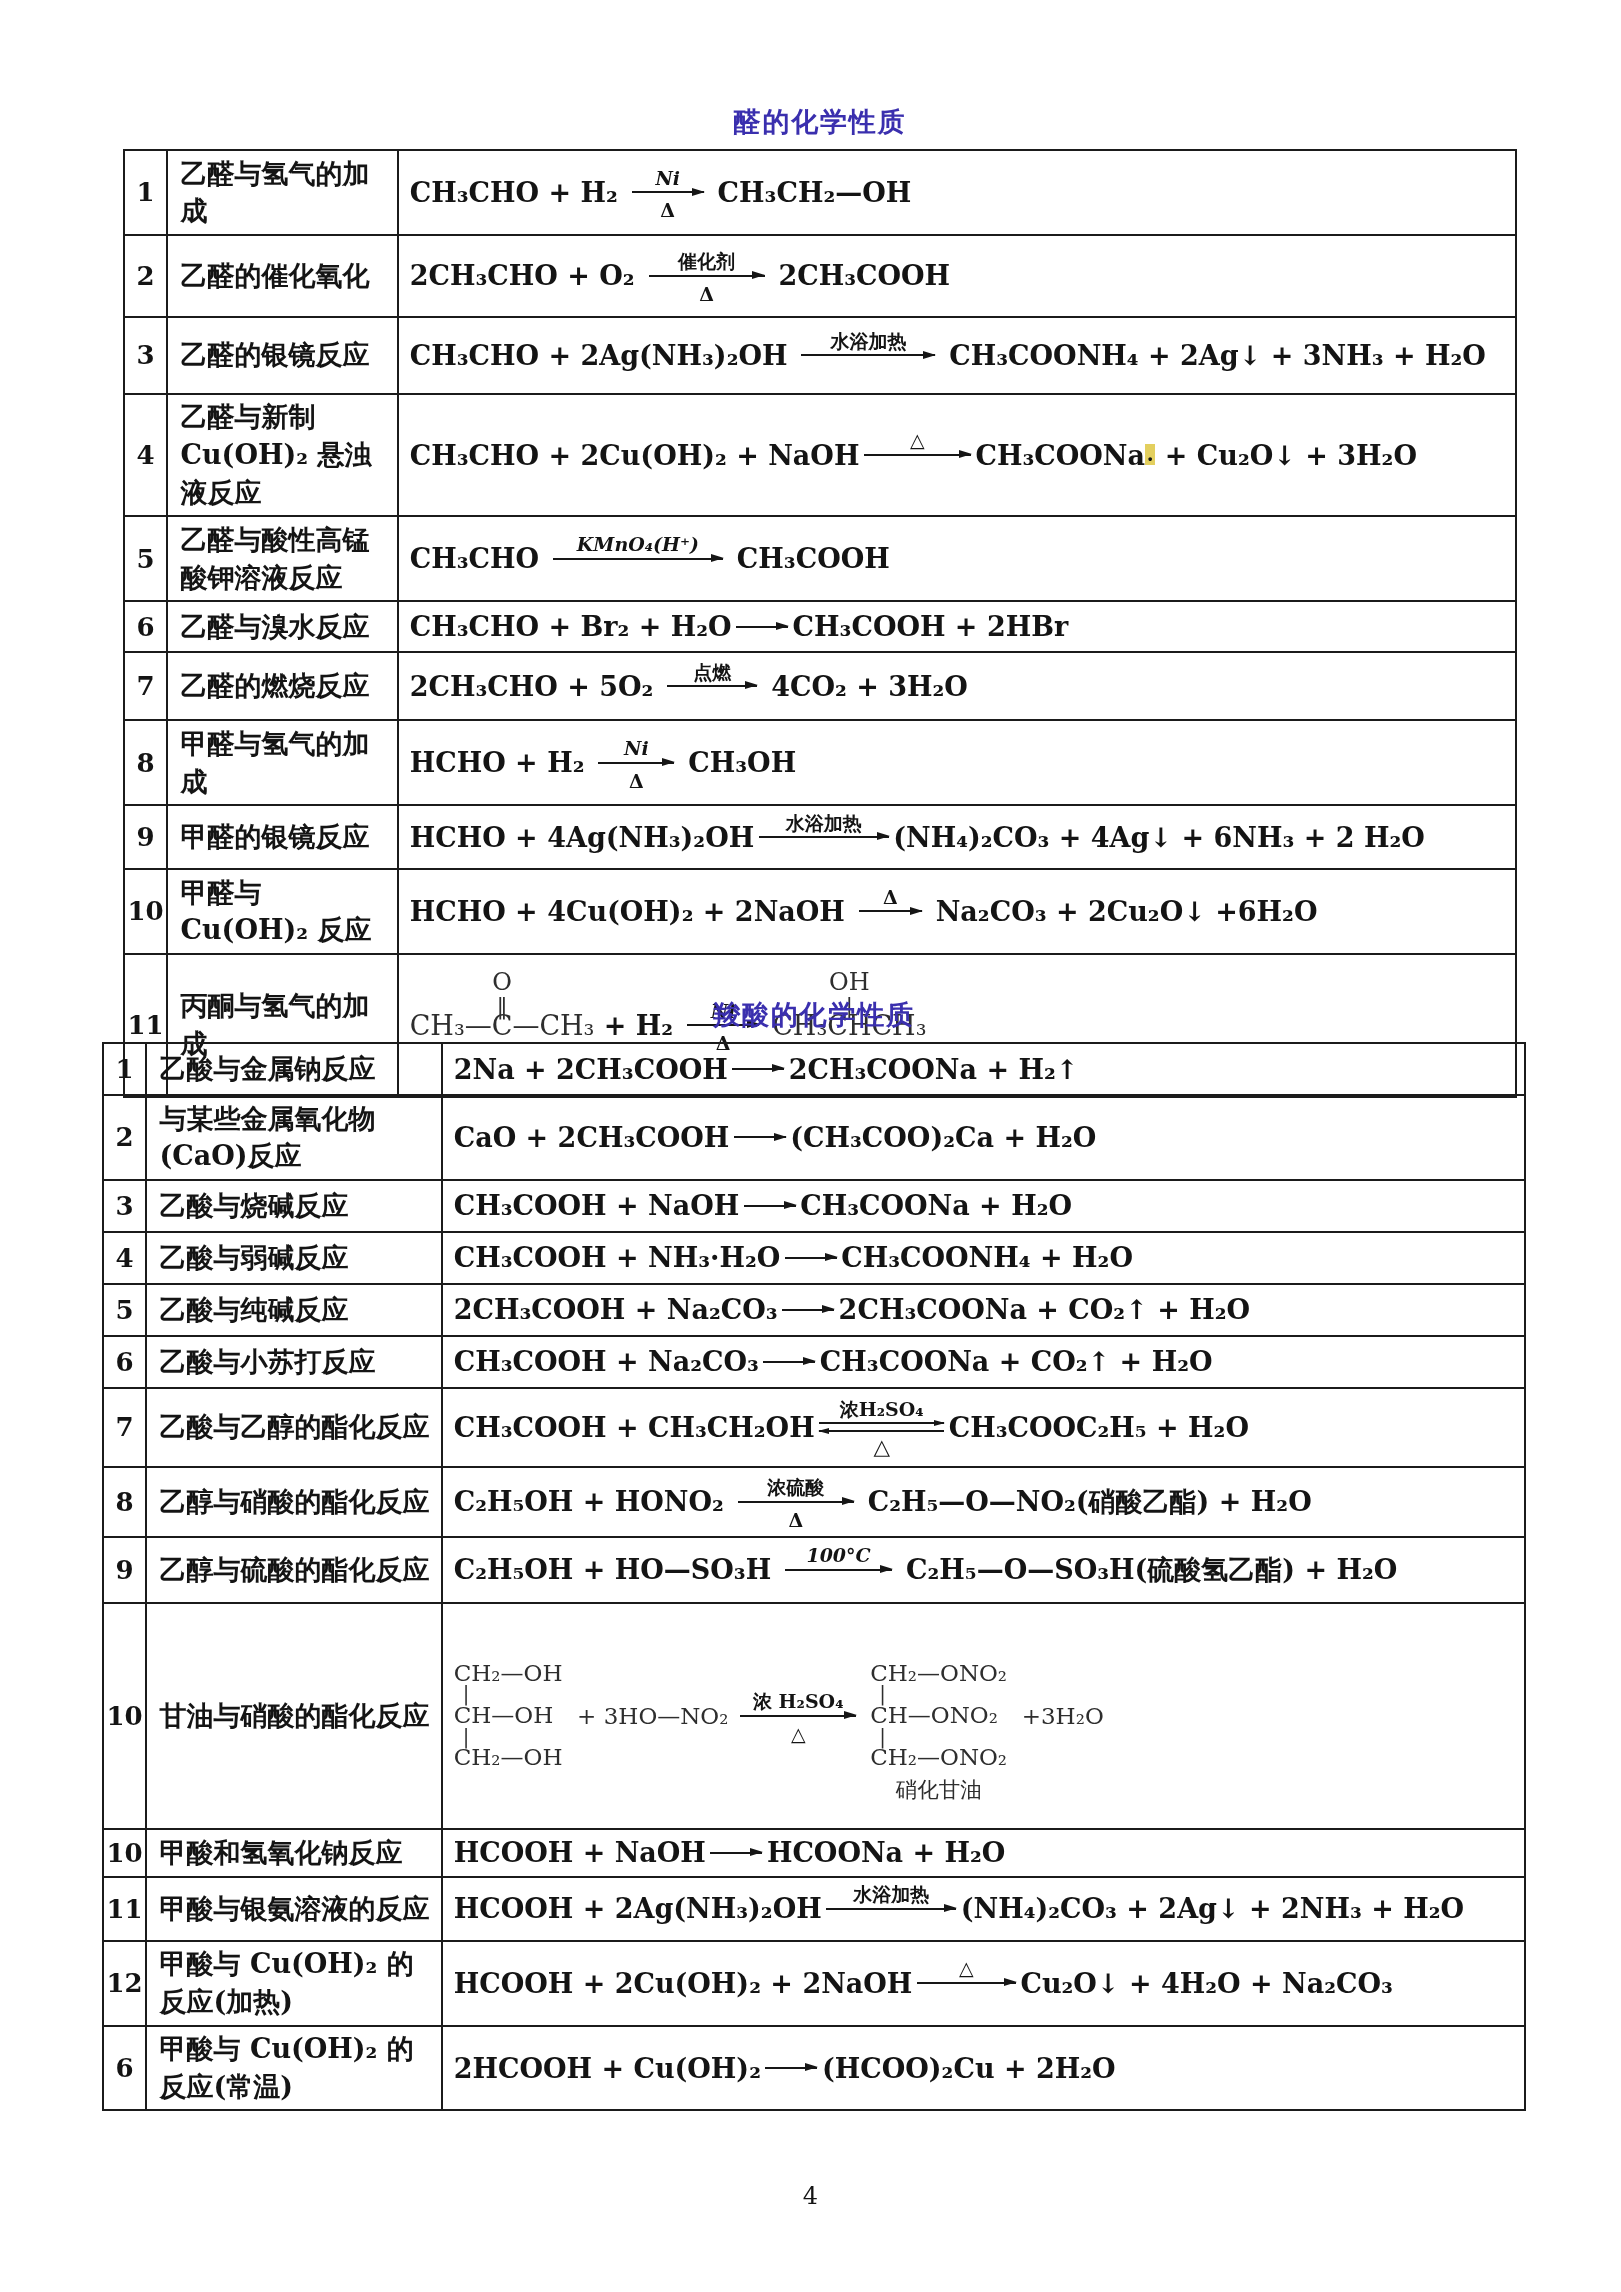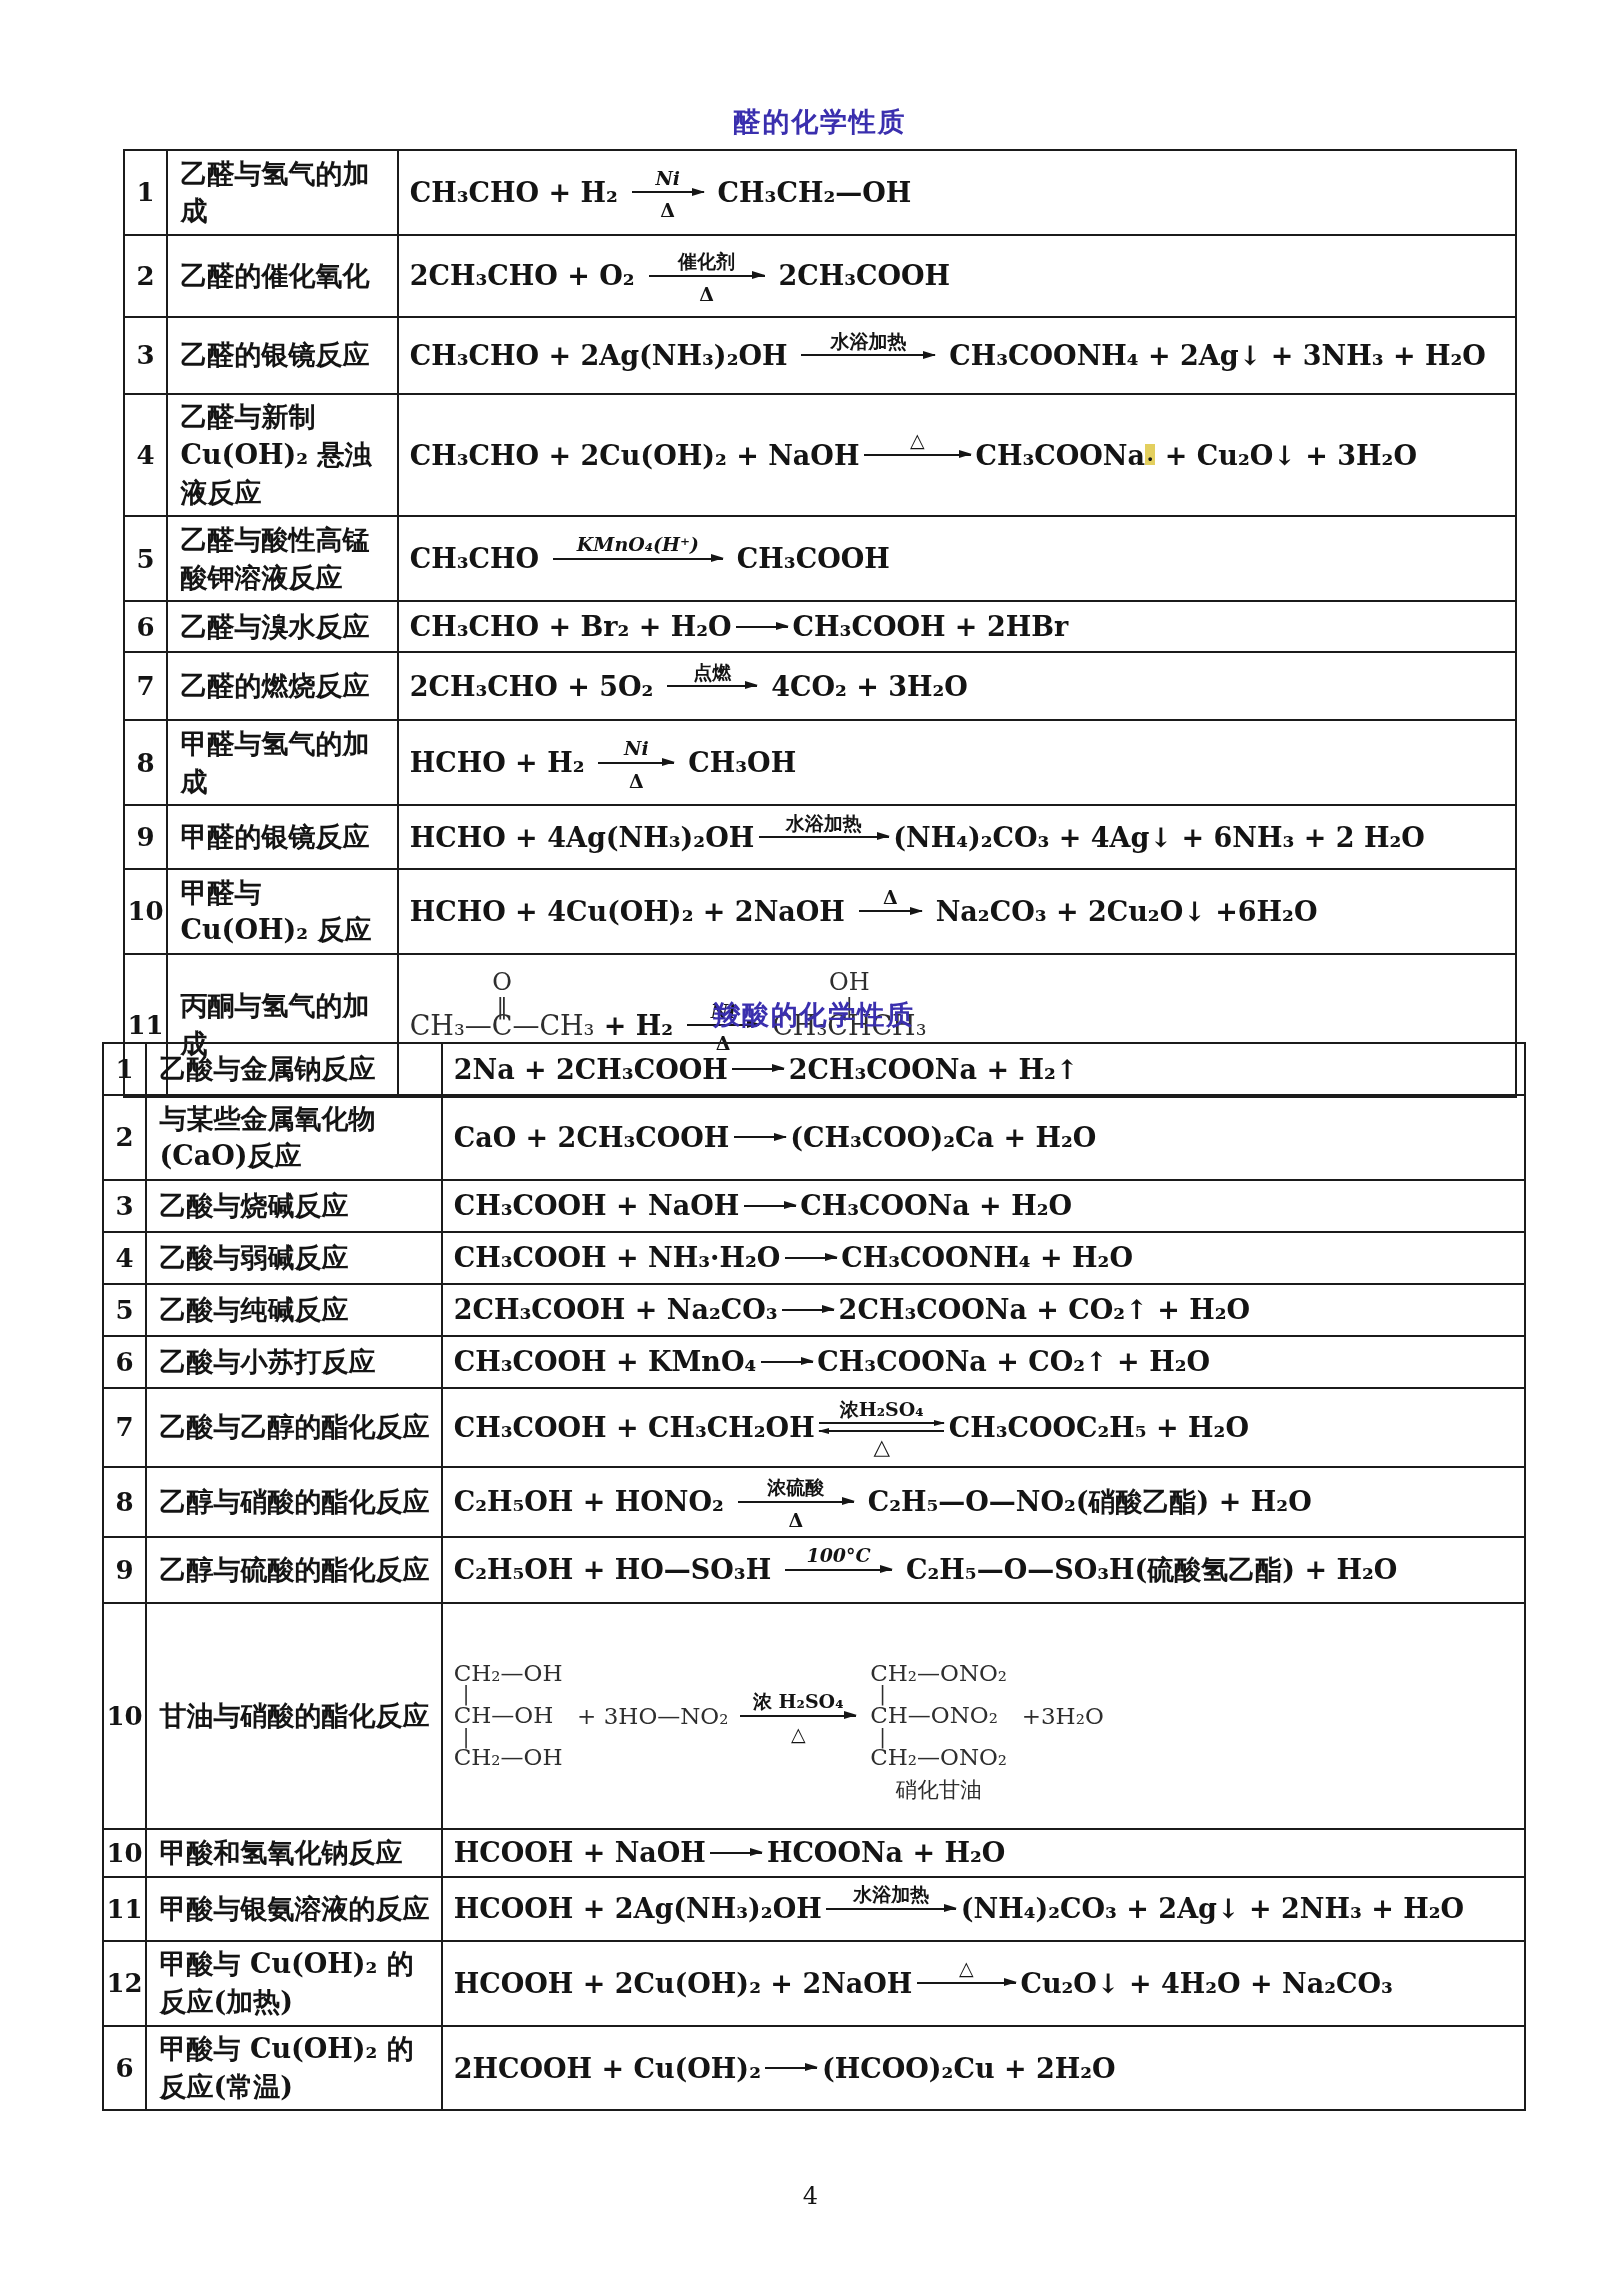--- a/index.html
+++ b/index.html
@@ -280,21 +280,21 @@
                 <span class="rx" style="width: 52px;"></span>
                 <span class="t ">2CH₃COONa + CO₂↑ + H₂O</span>
               </div>
             </td>
           </tr>
           <tr style="height: 52px;">
             <td class="num-cell">6</td>
             <td class="label-cell">乙酸与小苏打反应</td>
             <td class="eq-cell">
               <div class="eq">
-                <span class="t ">CH₃COOH + KMnO₄</span>
+                <span class="t ">CH₃COOH + Na₂CO₃</span>
                 <span class="rx" style="width: 52px;"></span>
                 <span class="t ">CH₃COONa + CO₂↑ + H₂O</span>
               </div>
             </td>
           </tr>
           <tr style="height: 79px;">
             <td class="num-cell">7</td>
             <td class="label-cell">乙酸与乙醇的酯化反应</td>
             <td class="eq-cell">
               <div class="eq">

